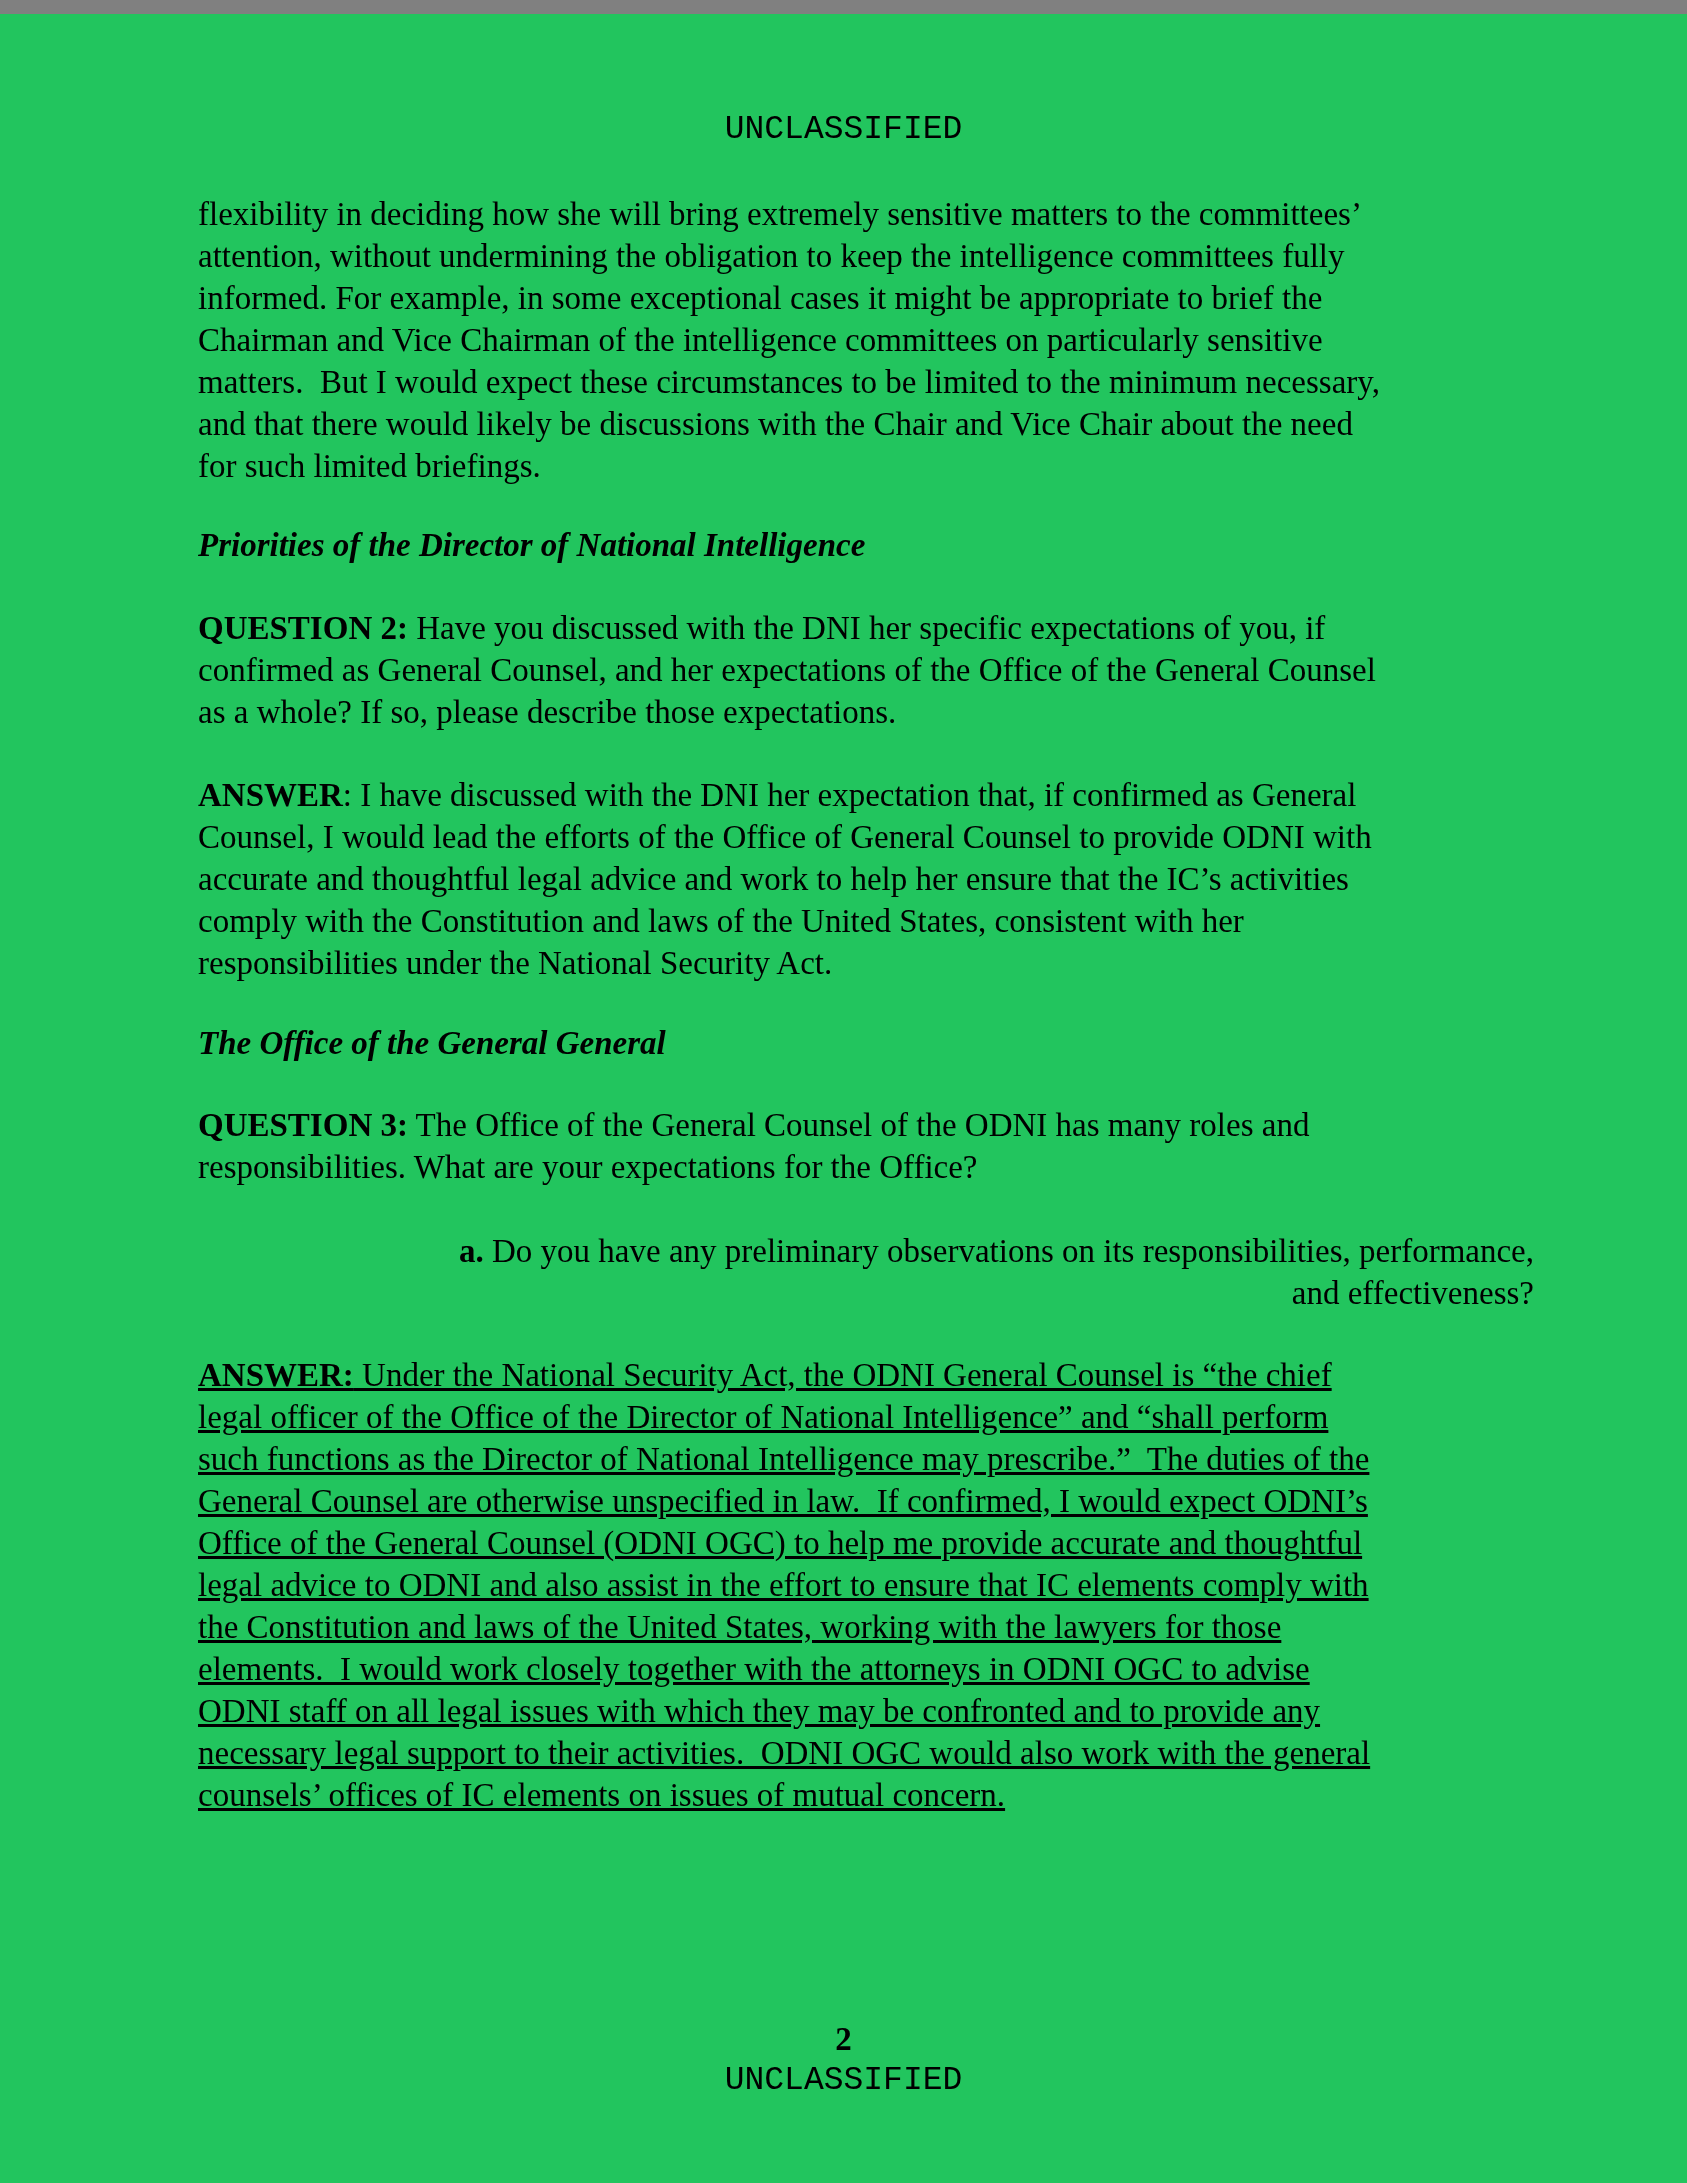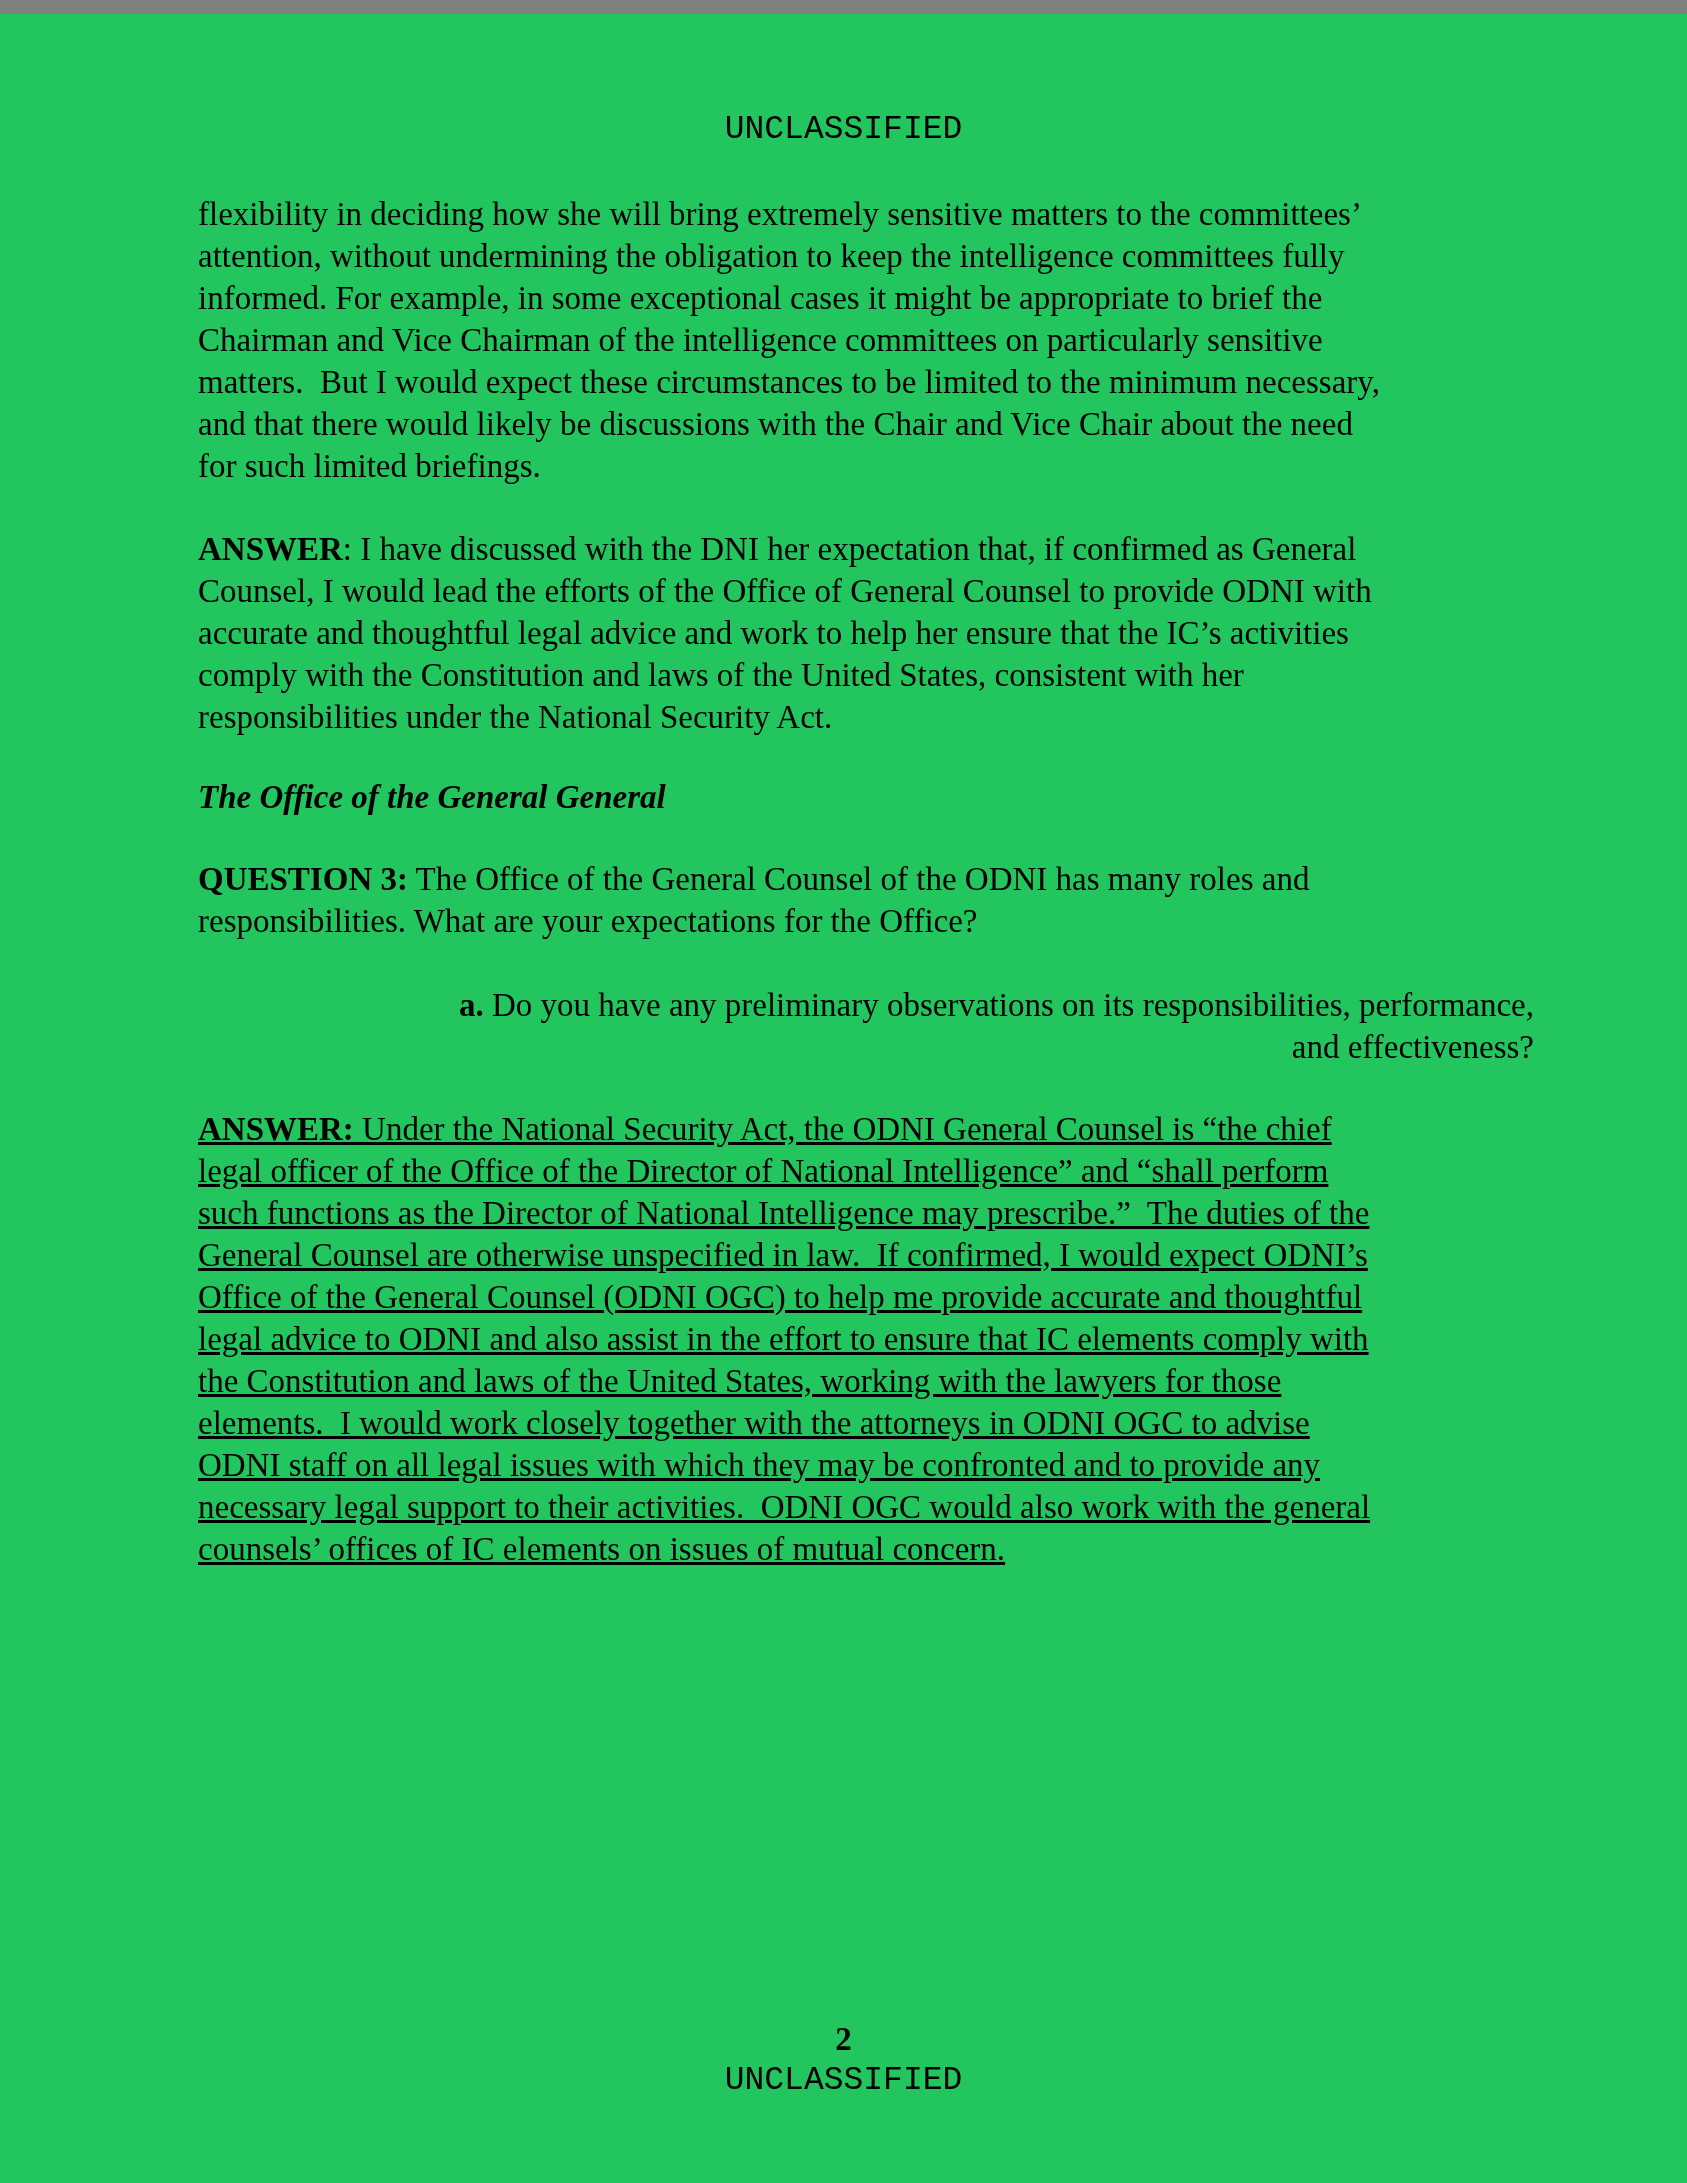--- a/index.html
+++ b/index.html
@@ -84,21 +84,25 @@
   <div class="content">
 
     <p class="ws">flexibility in deciding how she will bring extremely sensitive matters to the committees’
 attention, without undermining the obligation to keep the intelligence committees fully
 informed. For example, in some exceptional cases it might be appropriate to brief the
 Chairman and Vice Chairman of the intelligence committees on particularly sensitive
 matters.  But I would expect these circumstances to be limited to the minimum necessary,
 and that there would likely be discussions with the Chair and Vice Chair about the need
 for such limited briefings.</p>
 
+    <p class="heading mt-h1">Priorities of the Director of National Intelligence</p>
 
+    <p class="mt-q2"><b class="lead">QUESTION 2:</b><span class="ws"> Have you discussed with the DNI her specific expectations of you, if
+confirmed as General Counsel, and her expectations of the Office of the General Counsel
+as a whole? If so, please describe those expectations.</span></p>
 
     <p class="mt-a1"><b class="lead">ANSWER</b><span class="ws">: I have discussed with the DNI her expectation that, if confirmed as General
 Counsel, I would lead the efforts of the Office of General Counsel to provide ODNI with
 accurate and thoughtful legal advice and work to help her ensure that the IC’s activities
 comply with the Constitution and laws of the United States, consistent with her
 responsibilities under the National Security Act.</span></p>
 
     <p class="heading mt-h2">The Office of the General General</p>
 
     <p class="mt-q3"><b class="lead">QUESTION 3:</b><span class="ws"> The Office of the General Counsel of the ODNI has many roles and

